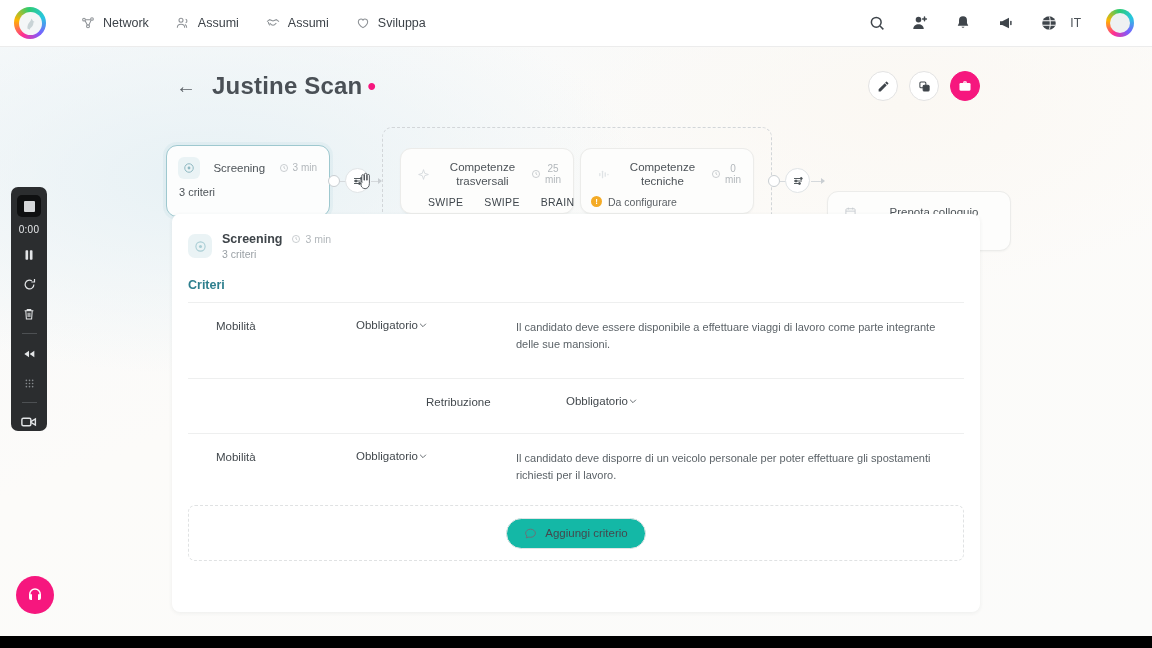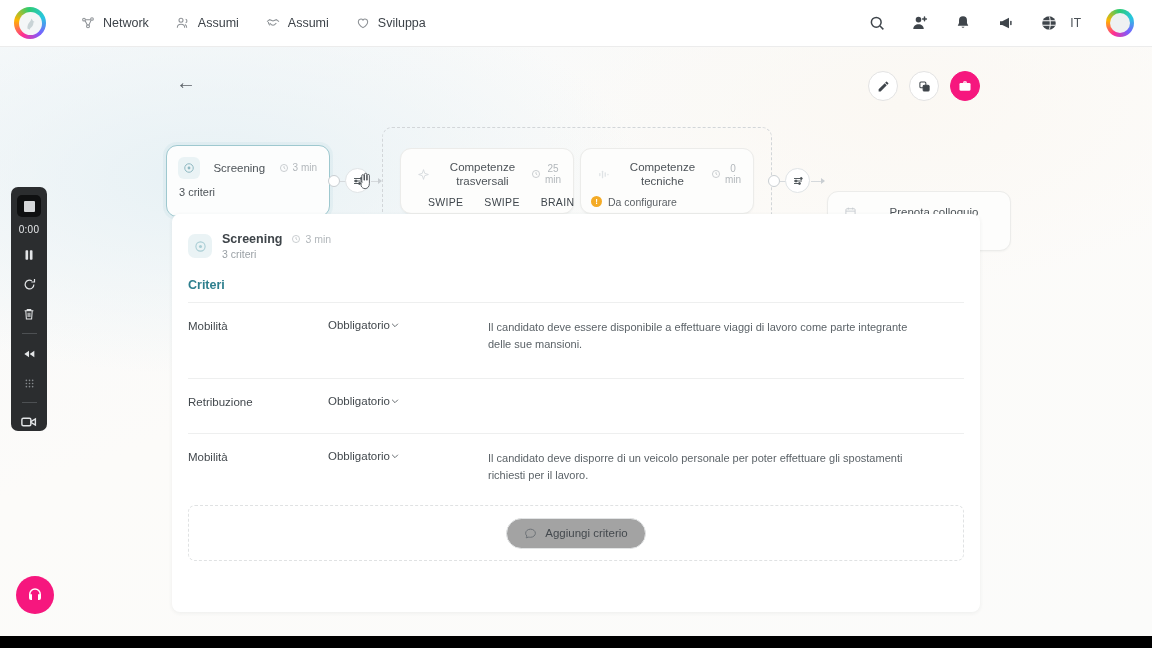--- a/index.html
+++ b/index.html
@@ -96,30 +96,30 @@
   .panel-head { display: flex; align-items: center; gap: 10px; padding: 18px 0 0 16px; }
   .ph-ico { width: 24px; height: 24px; border-radius: 7px; background: #eaf3f5;
     display: flex; align-items: center; justify-content: center; }
   .ph-t1 { display: flex; align-items: center; gap: 9px; }
   .ph-name { font-size: 12.5px; color: #3e4449; font-weight: bold; }
   .ph-time { display: flex; align-items: center; gap: 4px; font-size: 10.5px; color: #b2b7bb; }
   .ph-sub { font-size: 10.5px; color: #9aa0a5; margin-top: 2px; }
   .criteri-h { font-size: 12.5px; font-weight: bold; color: #2e7f8e; padding: 18px 0 0 16px; }
   .rule { height: 1px; background: #eeefef; margin: 10px 16px 0 16px; }
 
-  .crit-row { display: flex; align-items: flex-start; padding: 16px 16px 15px 16px; }
+  .crit-row { display: flex; align-items: flex-start; padding: 16px 16px 15px 16px; justify-content: center; }
   .crit-name { width: 140px; font-size: 11.5px; color: #42484d; padding-top: 1px; }
   .crit-sel { width: 160px; display: flex; align-items: center; cursor: pointer; }
   .crit-sel span { font-size: 11.5px; color: #42484d; }
   .crit-desc { flex: 1; font-size: 11px; color: #5c6368; line-height: 1.55; max-width: 420px; }
 
   .add-box { margin: 6px 16px 0 16px; height: 56px; border: 1px dashed #e0e2e3;
     border-radius: 7px; display: flex; align-items: center; justify-content: center; }
   .add-btn { display: flex; align-items: center; gap: 8px; padding: 8px 17px;
-    border: 1px solid #e2e4e5; border-radius: 18px; background: #a3a3a3; cursor: pointer;
+    border: 1px solid #e2e4e5; border-radius: 18px; background: #14b8a6; cursor: pointer;
     font-size: 11.5px; color: #44494e; }
 
   
   .rec { position: absolute; left: 11px; top: 187px; width: 36px; height: 244px;
     background: #2b2d2f; border-radius: 7px; display: flex; flex-direction: column;
     align-items: center; padding-top: 8px; z-index: 40; }
   .rec-stop { width: 24px; height: 24px; border-radius: 5px; background: #0f1011;
     display: flex; align-items: center; justify-content: center; cursor: pointer; }
   .rec-stop i { width: 11px; height: 11px; background: #d5d7d9; border-radius: 1px; display: block; }
   .rec-time { color: #e6e8ea; font-size: 10px; margin-top: 7px; letter-spacing: .3px; }
@@ -210,20 +210,24 @@
       <div class="avatar">
         <div class="avatar-inner"></div>
       </div>
     </div>
   </div>
 
   <div class="page">
 
     <div class="title-row">
       <div class="back-arrow">←</div>
+      <div style="display:flex;align-items:baseline;">
+        <div class="page-title">Justine Scan</div>
+        <div class="title-dot">•</div>
+      </div>
     </div>
 
     <div class="title-actions">
       <div class="rbtn">
         <svg width="13" height="13" viewBox="0 0 24 24" fill="#3f454b">
           <path d="M3 17.3V21h3.7L18 9.7 14.3 6zM20.7 7.3a1.1 1.1 0 000-1.6l-2.4-2.4a1.1 1.1 0 00-1.6 0l-1.6 1.6L19 8.9z"></path>
         </svg>
       </div>
       <div class="rbtn">
         <svg width="13" height="13" viewBox="0 0 24 24" fill="none" stroke="#3f454b" stroke-width="1.9">

